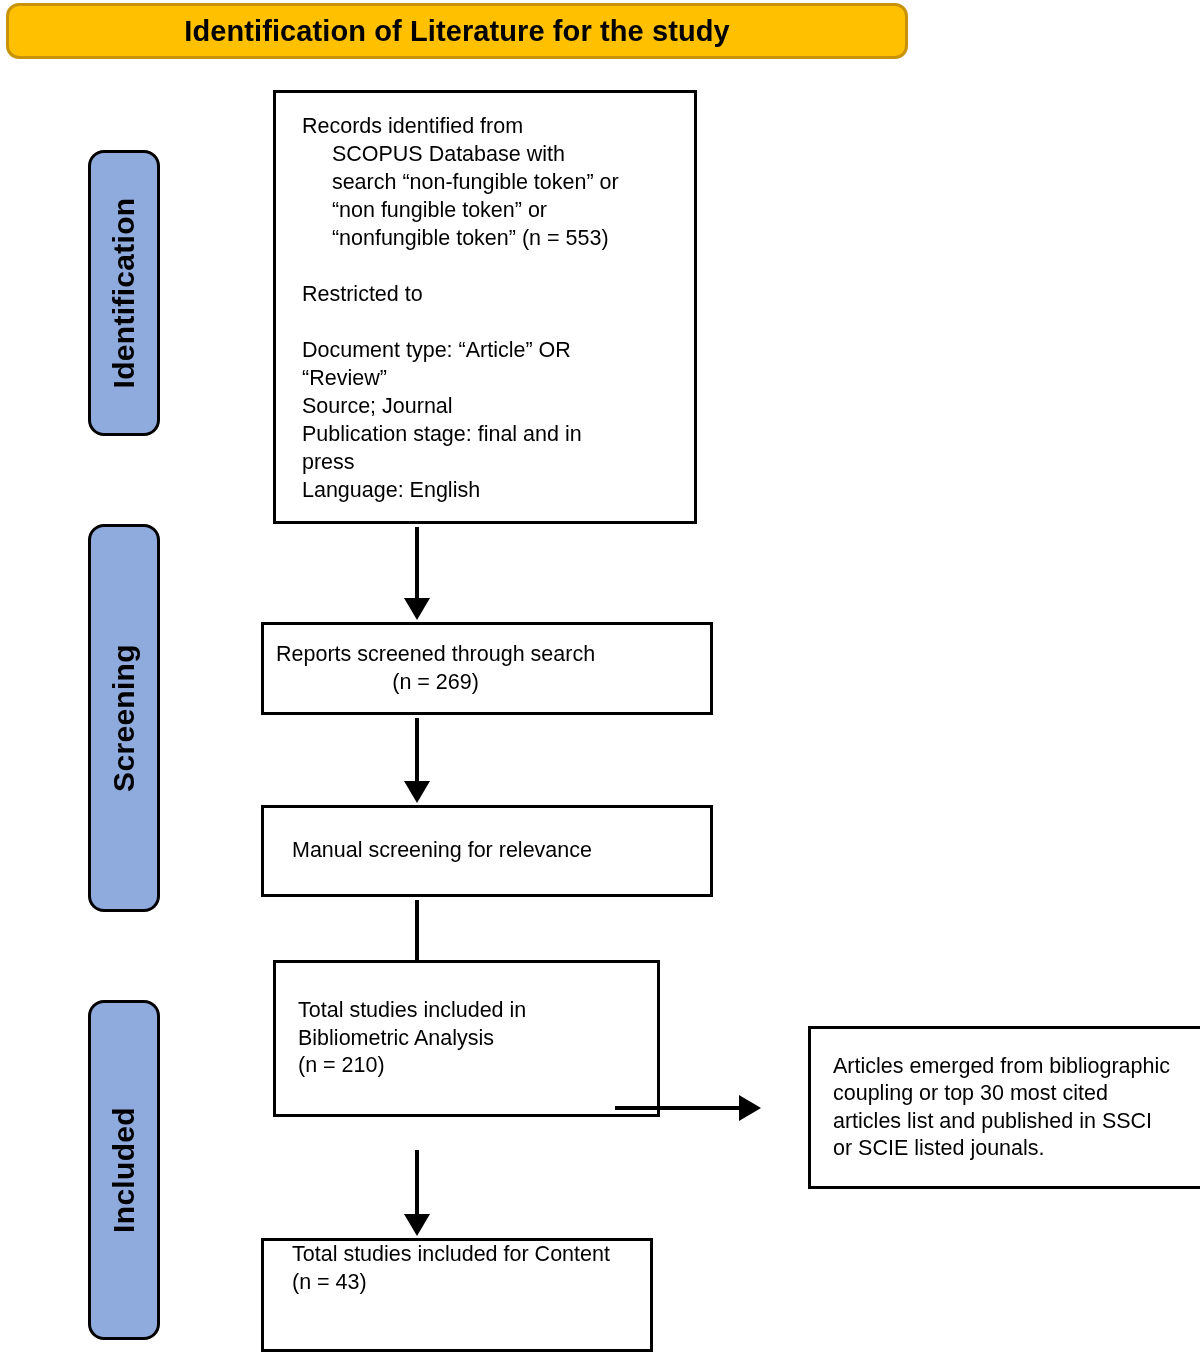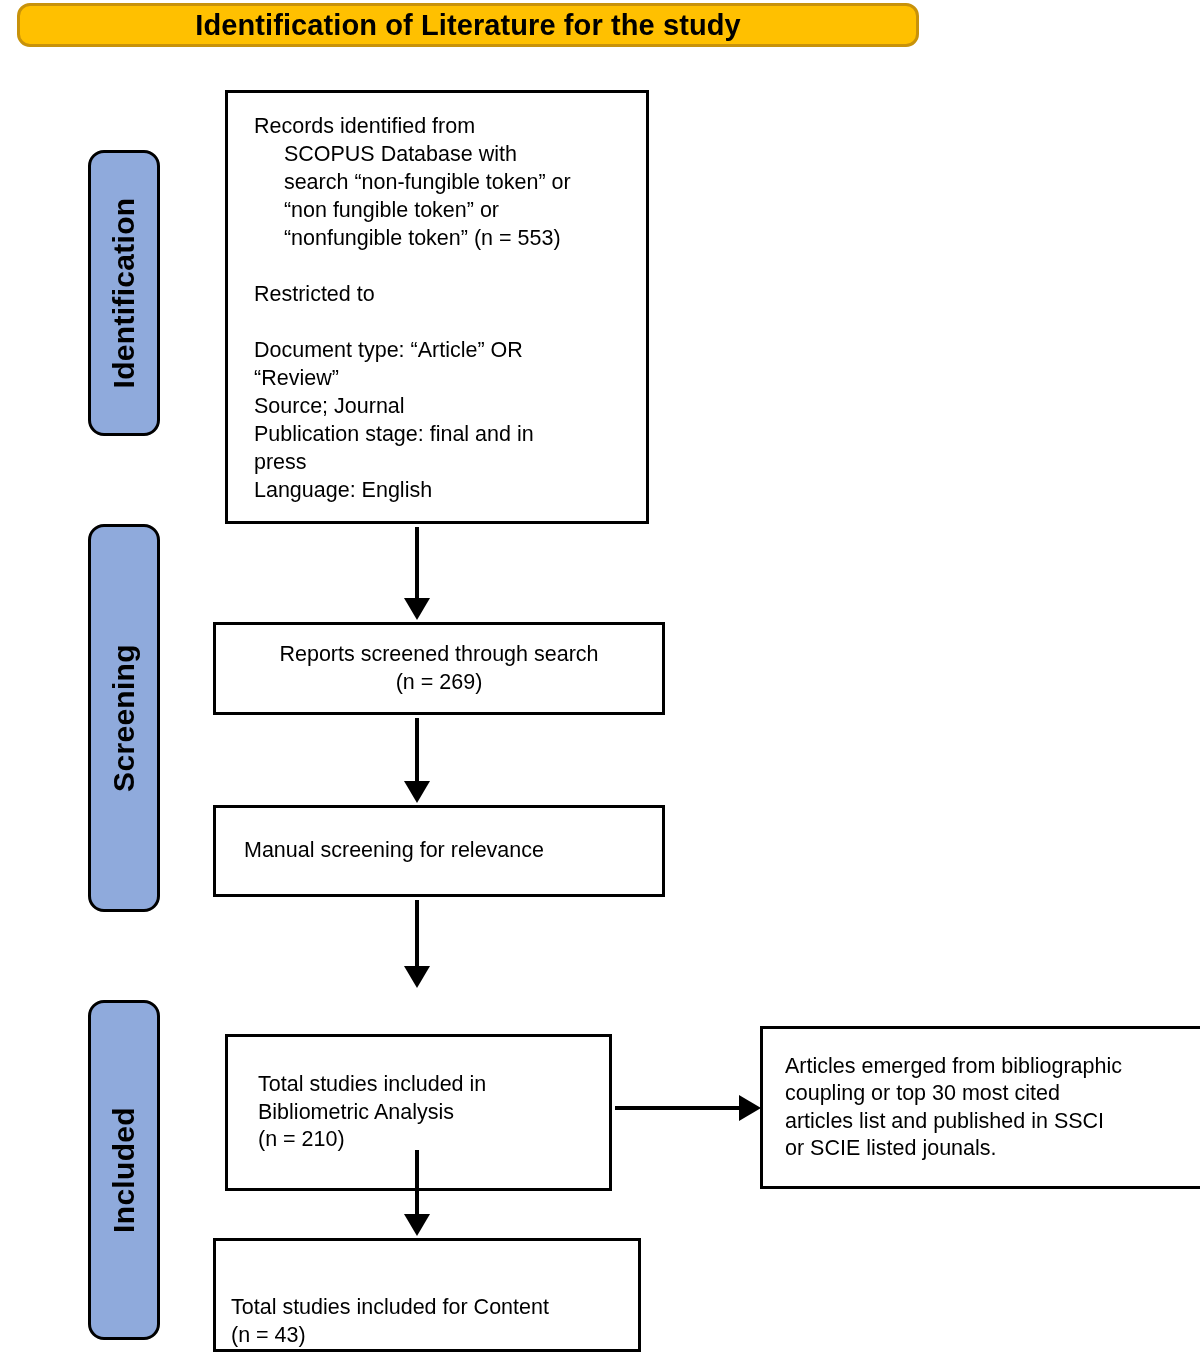--- a/index.html
+++ b/index.html
@@ -16,24 +16,24 @@
     position: relative;
     width: 1200px;
     height: 1352px;
     overflow: hidden;
     background: #ffffff;
   }
 
   
   .banner {
     position: absolute;
-    left: 17px;
+    left: 6px;
     top: 3px;
     width: 902px;
-    height: 44px;
+    height: 56px;
     background: #ffc000;
     border: 3px solid #c8920a;
     border-radius: 13px;
     box-sizing: border-box;
     display: flex;
     align-items: center;
     justify-content: center;
   }
   .banner-text {
     font-size: 29px;
@@ -66,62 +66,63 @@
   #tab-screening      { left: 88px;  top: 524px;  width: 72px;  height: 388px; }
   #tab-included       { left: 88px;  top: 1000px; width: 72px;  height: 340px; }
 
   
   .flow-box {
     position: absolute;
     background: #ffffff;
     border: 3px solid #000000;
     box-sizing: border-box;
     color: #000000;
+    margin-left: 48px;
   }
   .flow-box .box-text {
     white-space: pre-wrap;
     font-size: 21.5px;
     line-height: 27.5px;
   }
 
   #box-records {
     left: 225px; top: 90px; width: 424px; height: 434px;
     padding: 19px 10px 10px 26px;
   }
   #box-records .box-text { line-height: 28px; }
 
   #box-screened {
     left: 213px; top: 622px; width: 452px; height: 93px;
-    display: flex; align-items: center; justify-content: center;
+    display: flex; align-items: center; 
     padding: 12px 12px;
   }
   #box-screened .box-text { text-align: center; }
 
   #box-manual {
     left: 213px; top: 805px; width: 452px; height: 92px;
     display: flex; align-items: center;
     padding: 12px 28px;
   }
 
   #box-bibliometric {
-    left: 225px; top: 1034px; width: 387px; height: 157px;
+    left: 225px; top: 960px; width: 387px; height: 157px;
     display: flex; align-items: center;
-    padding: 0 30px;
+    padding: 0 22px;
   }
 
   #box-emerged {
     left: 760px; top: 1026px; width: 452px; height: 163px;
     display: flex; align-items: center;
     padding: 0 22px;
   }
 
   #box-content {
-    left: 213px; top: 1238px; width: 428px; height: 114px;
-    display: flex; align-items: flex-end;
-    padding: 0 15px;
+    left: 213px; top: 1238px; width: 392px; height: 114px;
+    display: flex; align-items: flex-start;
+    padding: 0 28px;
   }
 
   
   .arrow-v {
     position: absolute;
     width: 26px;
   }
   .arrow-v .shaft {
     position: absolute;
     left: 11px;

